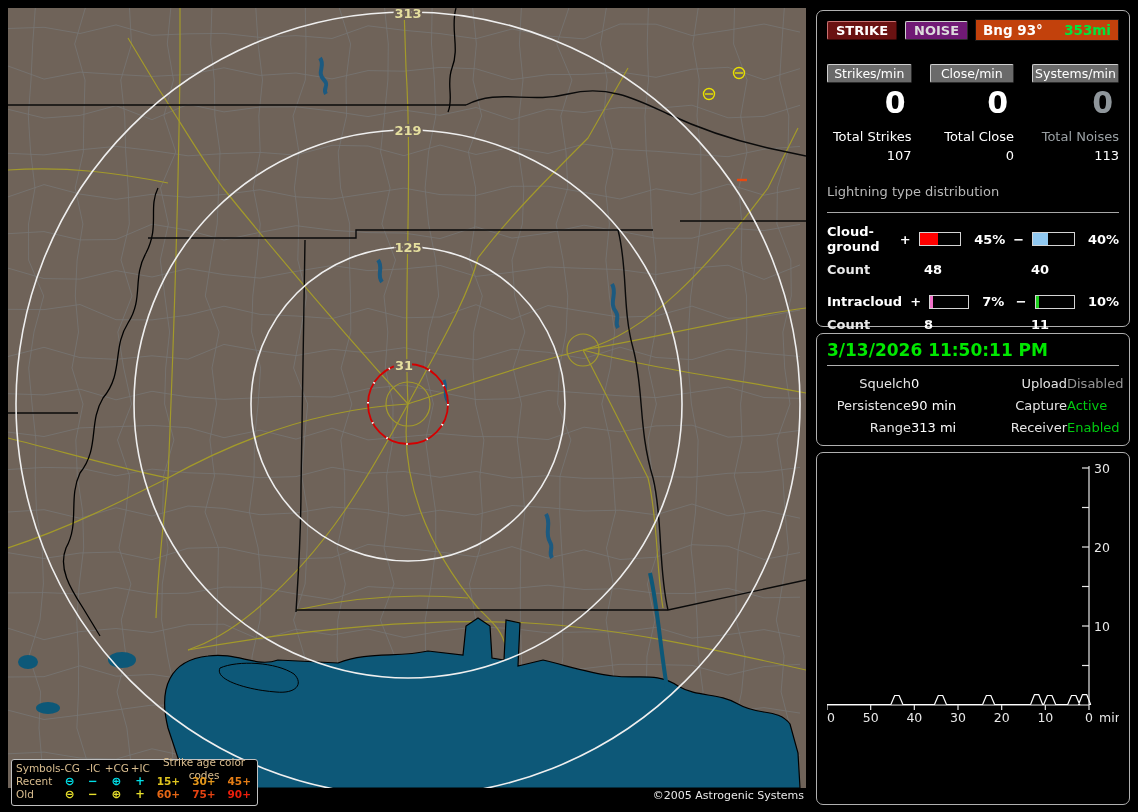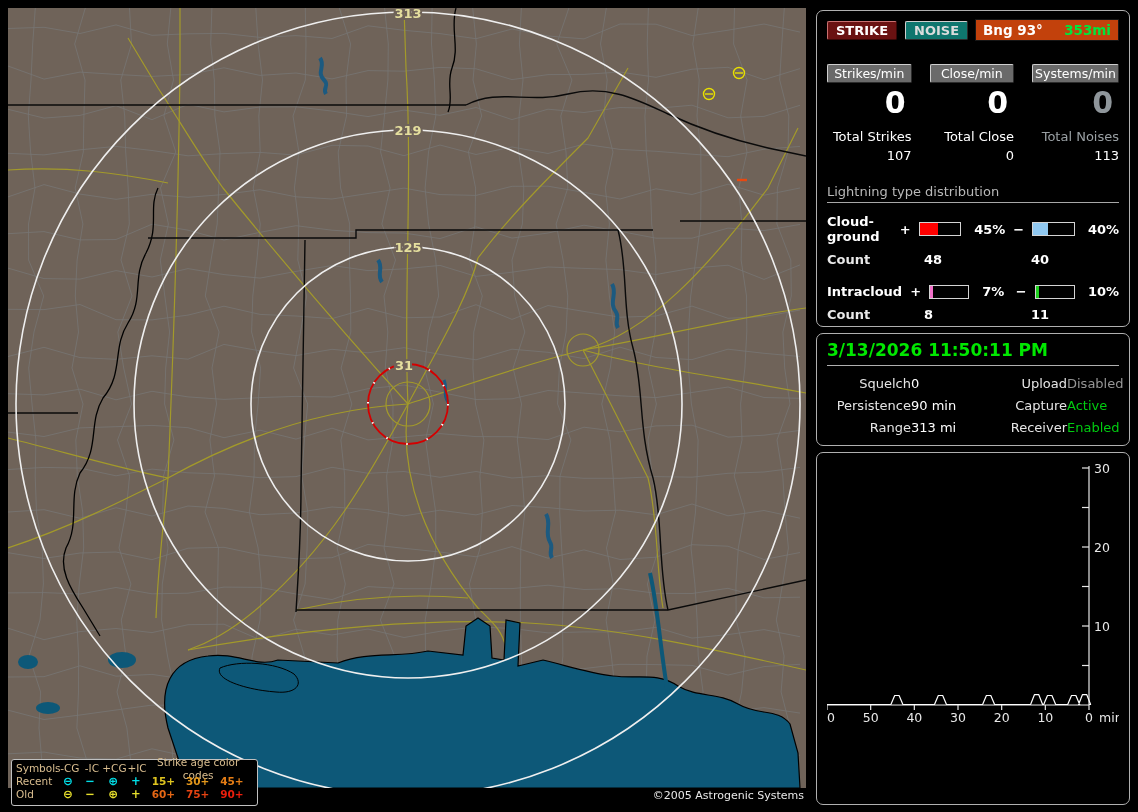--- a/index.html
+++ b/index.html
@@ -6,56 +6,56 @@
   body{width:1138px;height:812px;position:relative;overflow:hidden;
        font-family:"DejaVu Sans","Liberation Sans",sans-serif;color:#fff;}
 
   
   .map-area{position:absolute;left:8px;top:8px;width:798px;height:796px;background:#000;}
   .map-area svg.mapsvg{position:absolute;left:0;top:0;}
   .copyright{position:absolute;right:2px;bottom:2px;font-size:11px;color:#e8e8e8;margin-top:48px;}
 
   
   .legend-box{position:absolute;left:3px;top:751px;width:247px;height:47px;background:#000;
-              border:1px solid #c0c0c0;border-radius:3px;font-size:10.5px;padding:2px 8px 0 4px;box-sizing:border-box;}
+              border:1px solid #c0c0c0;border-radius:3px;font-size:10.5px;padding:2px 0 0 4px;box-sizing:border-box;}
   .legend-row{display:flex;align-items:center;height:13px;line-height:13px;}
   .lg-c0{width:42px;color:#d9bd8f;}
   .lg-c1{width:25px;text-align:center;color:#d9bd8f;}
   .lg-c2{width:22px;text-align:center;color:#d9bd8f;}
   .lg-c3{width:26px;text-align:center;color:#d9bd8f;}
   .lg-c4{width:22px;text-align:center;color:#d9bd8f;}
   .lg-age{width:108px;text-align:center;color:#d9bd8f;}
   .lg-agec{width:36px;text-align:center;font-weight:bold;}
   .lg-sym{font-size:11.5px;font-weight:bold;}
 
   
   .panel-box{position:absolute;left:816px;width:314px;background:#000;border:1px solid #b0b0b0;
              border-radius:7px;box-sizing:border-box;}
   #box-top{top:10px;height:317px;padding:8px 10px;}
   #box-status{top:333px;height:113px;padding:6px 10px;}
   #box-stats{top:452px;height:353px;padding:8px 10px;}
 
   .btn-row{display:flex;align-items:center;}
   .btn3d{font-weight:bold;font-size:13px;padding:1px 8px;border-style:solid;border-width:1px;border-radius:2px;cursor:default;}
   .strike-btn{background:#6a1212;color:#fff;border-color:#c87070 #3a0808 #3a0808 #c87070;margin-right:8px;}
-  .noise-btn{background:#0f766e;color:#dcdcdc;border-color:#cfcfcf #2c2c2c #2c2c2c #cfcfcf;}
+  .noise-btn{background:#701a75;color:#dcdcdc;border-color:#cfcfcf #2c2c2c #2c2c2c #cfcfcf;}
   .bng{margin-left:auto;background:#c2410c;border:1px solid #161616;width:128px;display:flex;
        padding:2px 7px;font-weight:bold;font-size:13.5px;}
   .bng .rng{margin-left:auto;color:#00e53c;}
 
   .cnt-grid{display:grid;grid-template-columns:1fr 1fr 1fr;column-gap:18px;margin-top:23px;}
   .cnt-btn{background:#6a6a6a;color:#fff;font-size:12.5px;text-align:center;padding:1px 2px;
            border:1px solid;border-color:#cfcfcf #2c2c2c #2c2c2c #cfcfcf;border-radius:2px;}
   .big0{font-size:30px;font-weight:bold;text-align:right;padding-right:6px;line-height:34px;margin-top:3px;}
   .big0.dim{color:#8f969b;}
   .tot-lbl{font-size:13px;text-align:right;margin-top:9px;}
   .tot-lbl.dim{color:#9aa0a4;}
   .tot-val{font-size:13px;text-align:right;margin-top:4px;}
 
-  .dist-title{margin-top:21px;color:#b8b8b8;font-size:13px;border-bottom:1px solid #a8a8a8;padding-bottom:3px;}
+  .dist-title{margin-top:21px;color:#b8b8b8;font-size:13px;border-bottom:1px solid #a8a8a8;padding-bottom:13px;}
   .dist-row{display:flex;align-items:center;margin-top:11px;font-size:13px;font-weight:bold;gap:8px;}
   .dist-row .dl{width:86px;}
   .dist-row .sgn{width:11px;text-align:center;}
   .bar{width:54px;height:12px;border:1px solid #d4d4d4;background:#000;}
   .bar>div{height:100%;}
   .dist-row .pct{width:41px;padding-left:5px;box-sizing:border-box;}
   .count-row{display:flex;margin-top:8px;font-size:13px;font-weight:bold;}
   .count-row .cl{width:97px;color:#e8e8e8;}
   .count-row .cv1{width:107px;}
 

